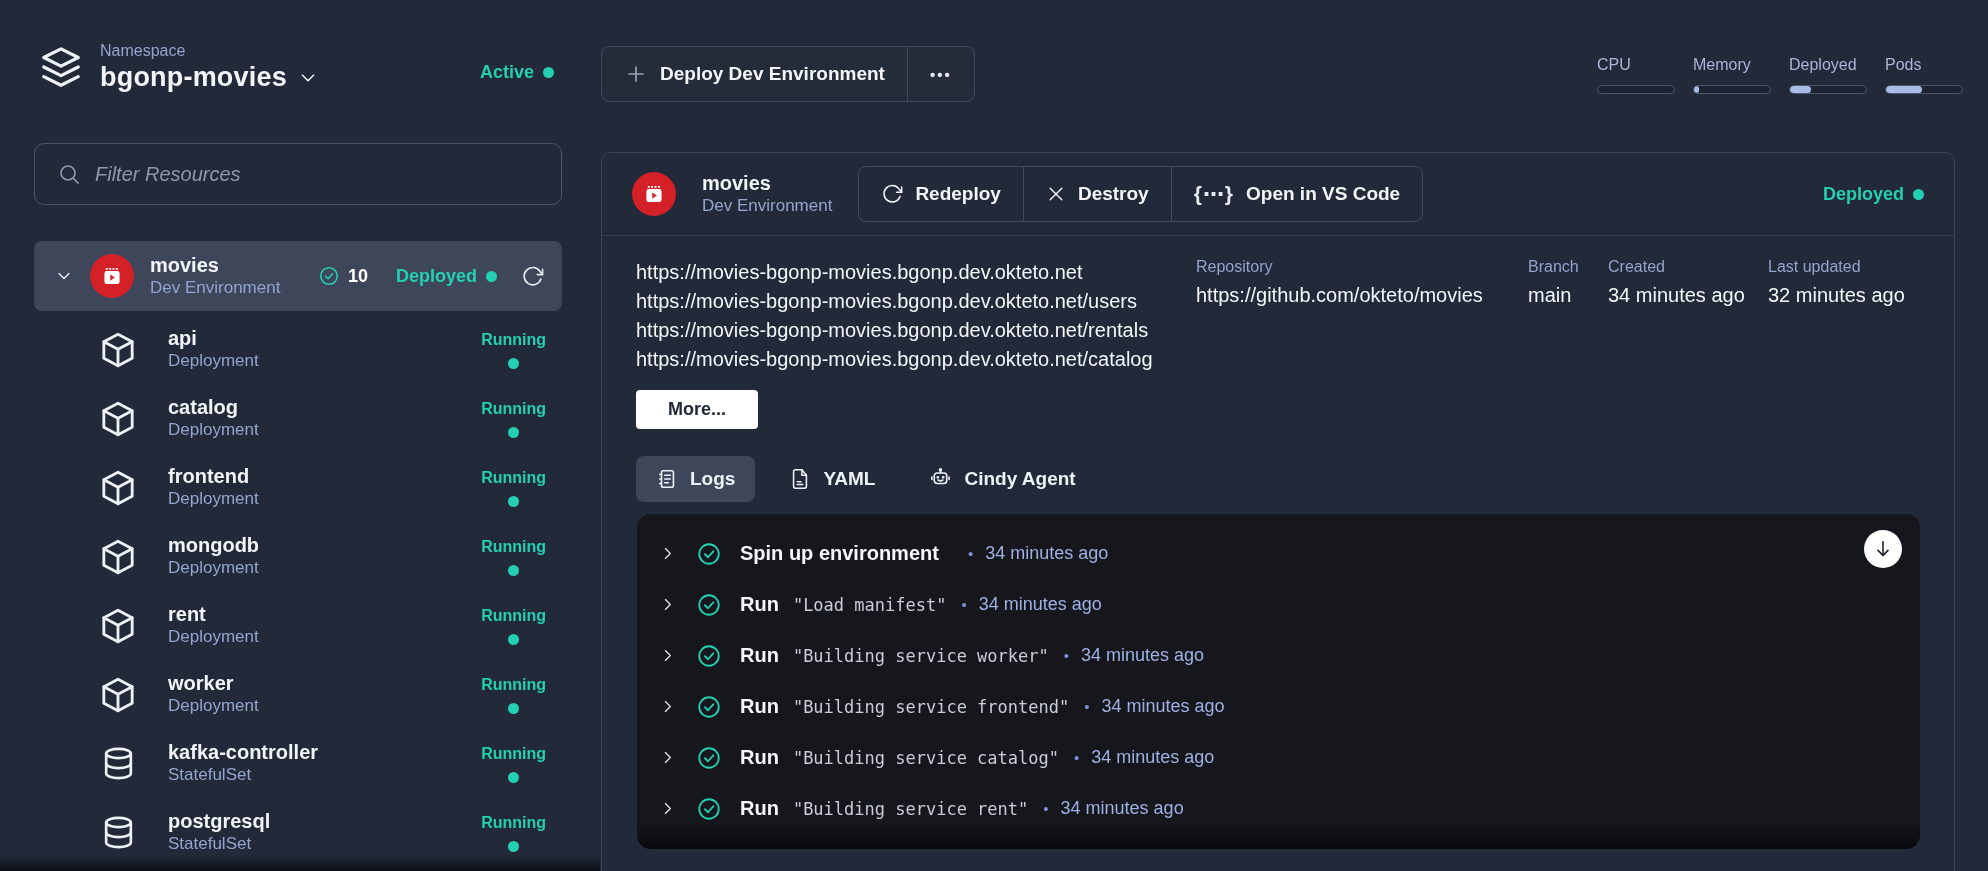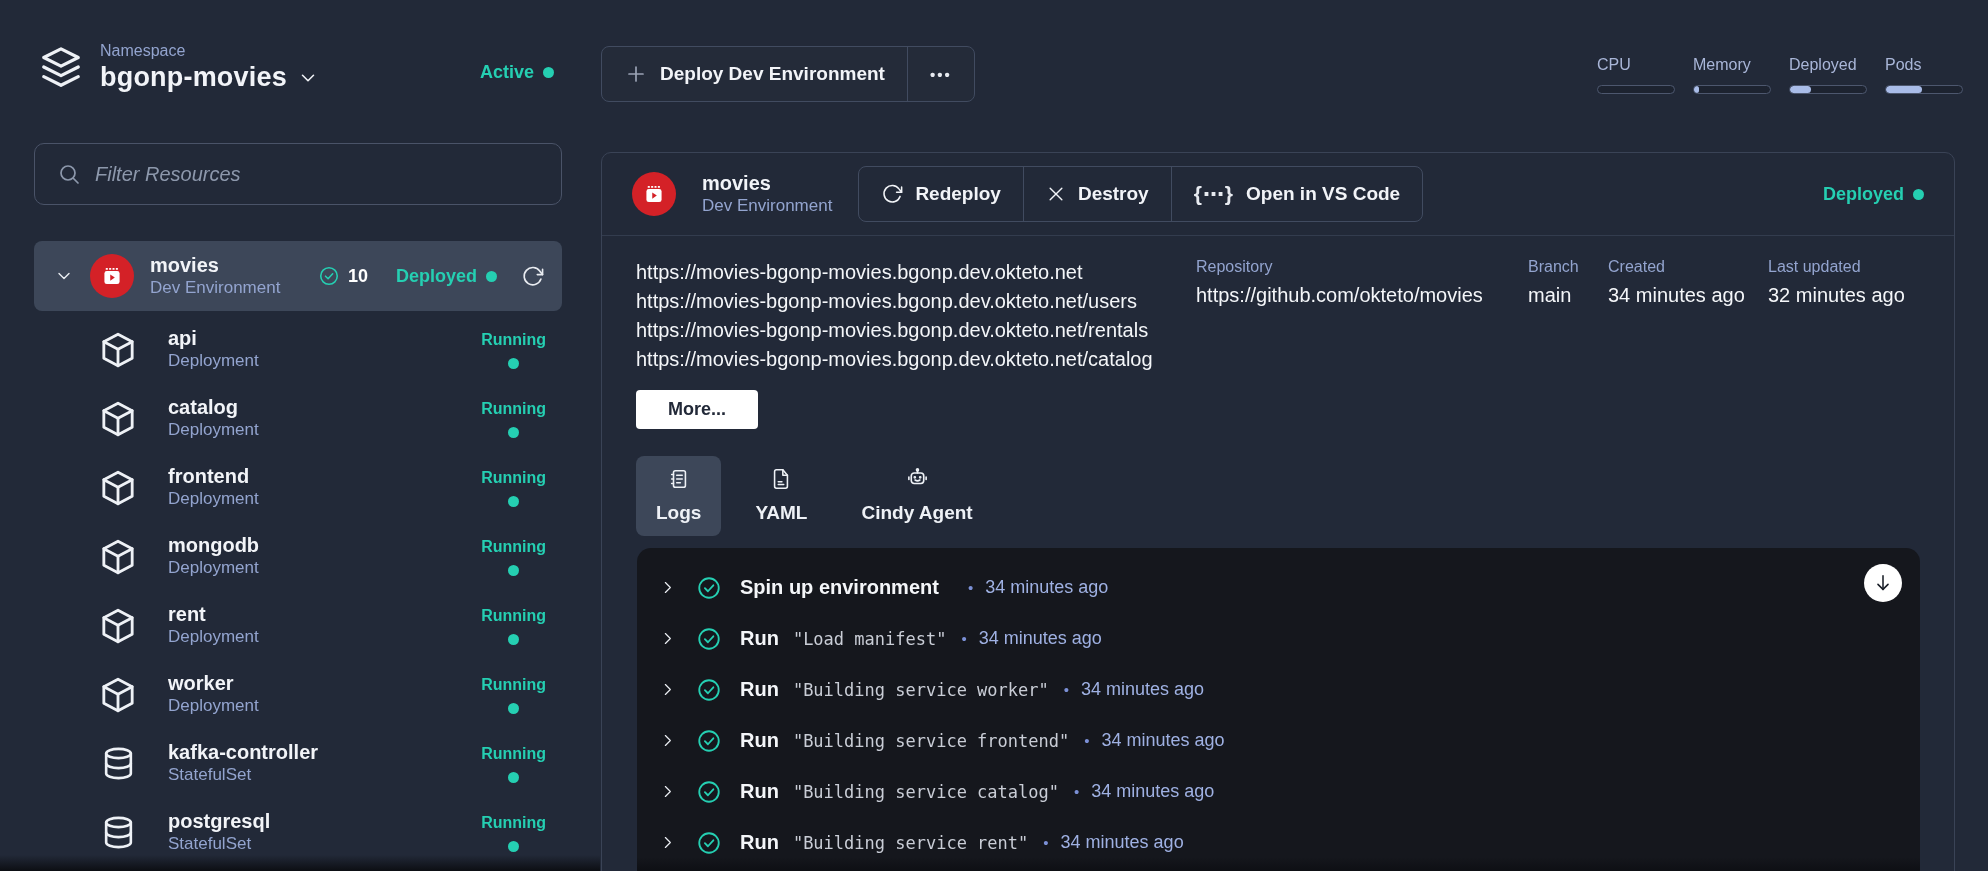--- a/index.html
+++ b/index.html
@@ -99,21 +99,21 @@
   .more-btn{margin-top:16px;background:#fff;color:#222938;border:none;border-radius:4px;
     font-family:inherit;font-size:18px;font-weight:700;padding:9px 32px;cursor:pointer;}
   .meta-col{flex:none;}
   .meta-val{font-size:20px;color:#f4f6f9;}
   .repo-col{width:332px;}
   .branch-col{width:80px;}
   .created-col{width:160px;}
 
   .tabs{display:flex;align-items:center;gap:14px;margin:26px 0 0 34px;}
   .tab{display:flex;align-items:center;gap:12px;font-size:19px;font-weight:700;color:#eef1f6;
-    padding:12px 20px;border-radius:8px;cursor:pointer;background:transparent;border:none;font-family:inherit;flex-direction:column;}
+    padding:12px 20px;border-radius:8px;cursor:pointer;background:transparent;border:none;font-family:inherit;}
   .tab.active{background:var(--row-sel);}
 
   .console{position:relative;margin:12px 34px 0 35px;height:335px;background:var(--console-bg);
     border-radius:14px;padding:14px 0 0 0;overflow:hidden;}
   .console::after{content:"";position:absolute;left:0;right:0;bottom:0;height:26px;pointer-events:none;
     background:linear-gradient(rgba(5,6,9,0),rgba(5,6,9,.85));}
   .log-row{height:51px;display:flex;align-items:center;padding-left:22px;}
   .log-chev{color:#e8ebf0;cursor:pointer;margin-right:20px;}
   .log-chk{color:var(--teal);margin-right:18px;}
   .log-title{font-size:20px;font-weight:600;color:#f4f6f9;}

